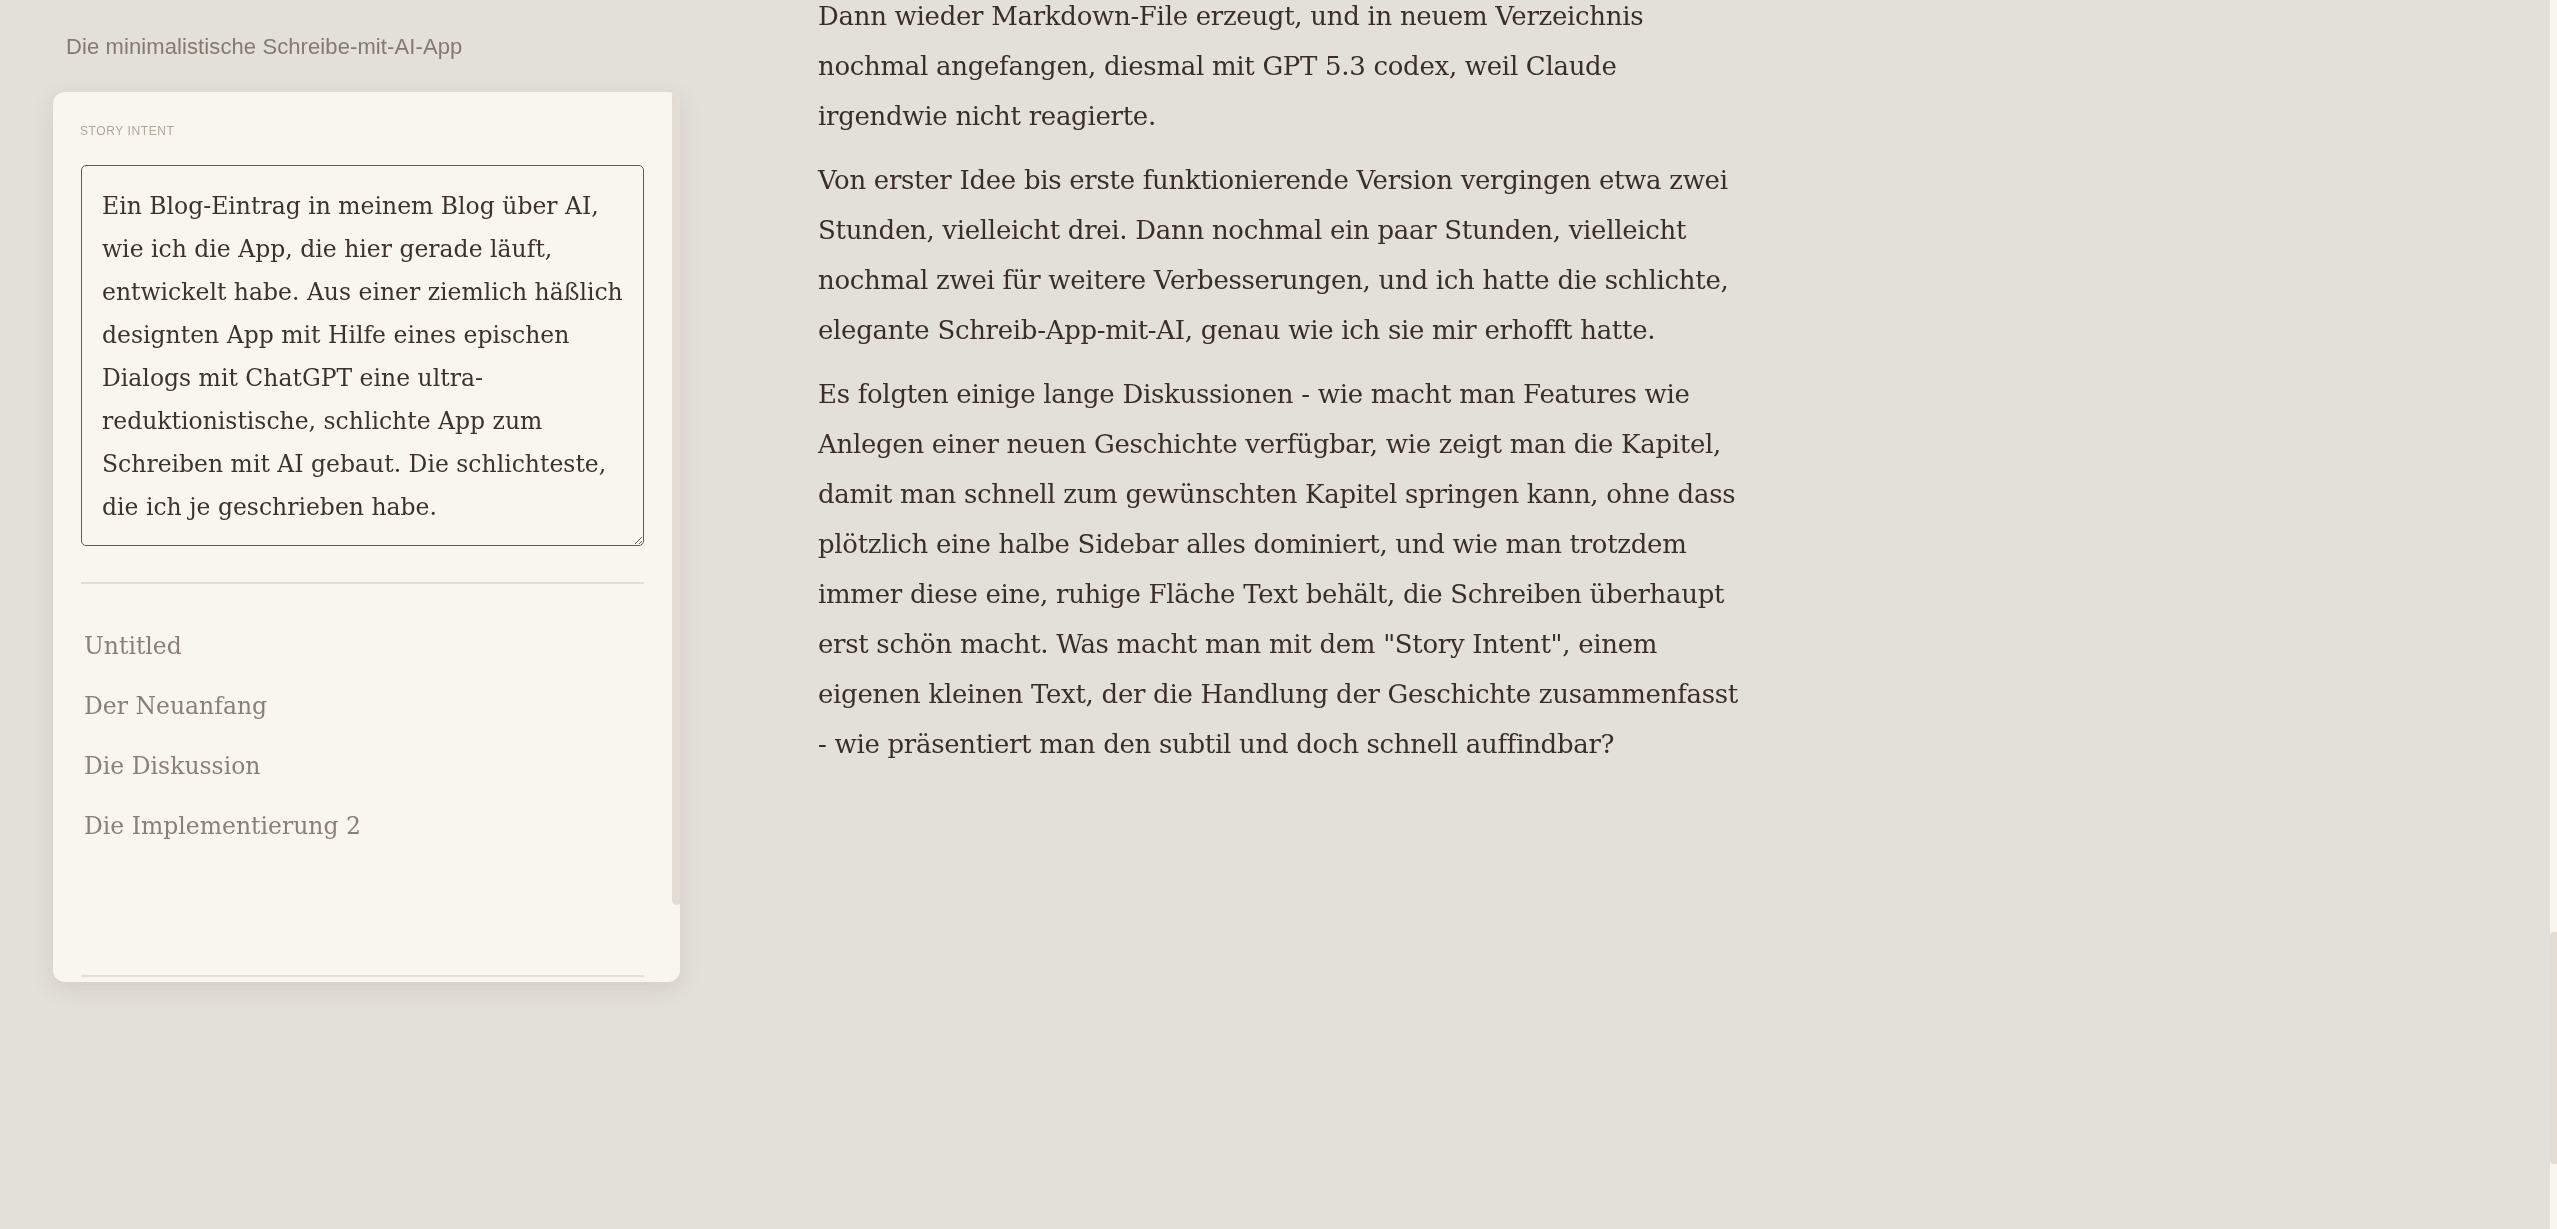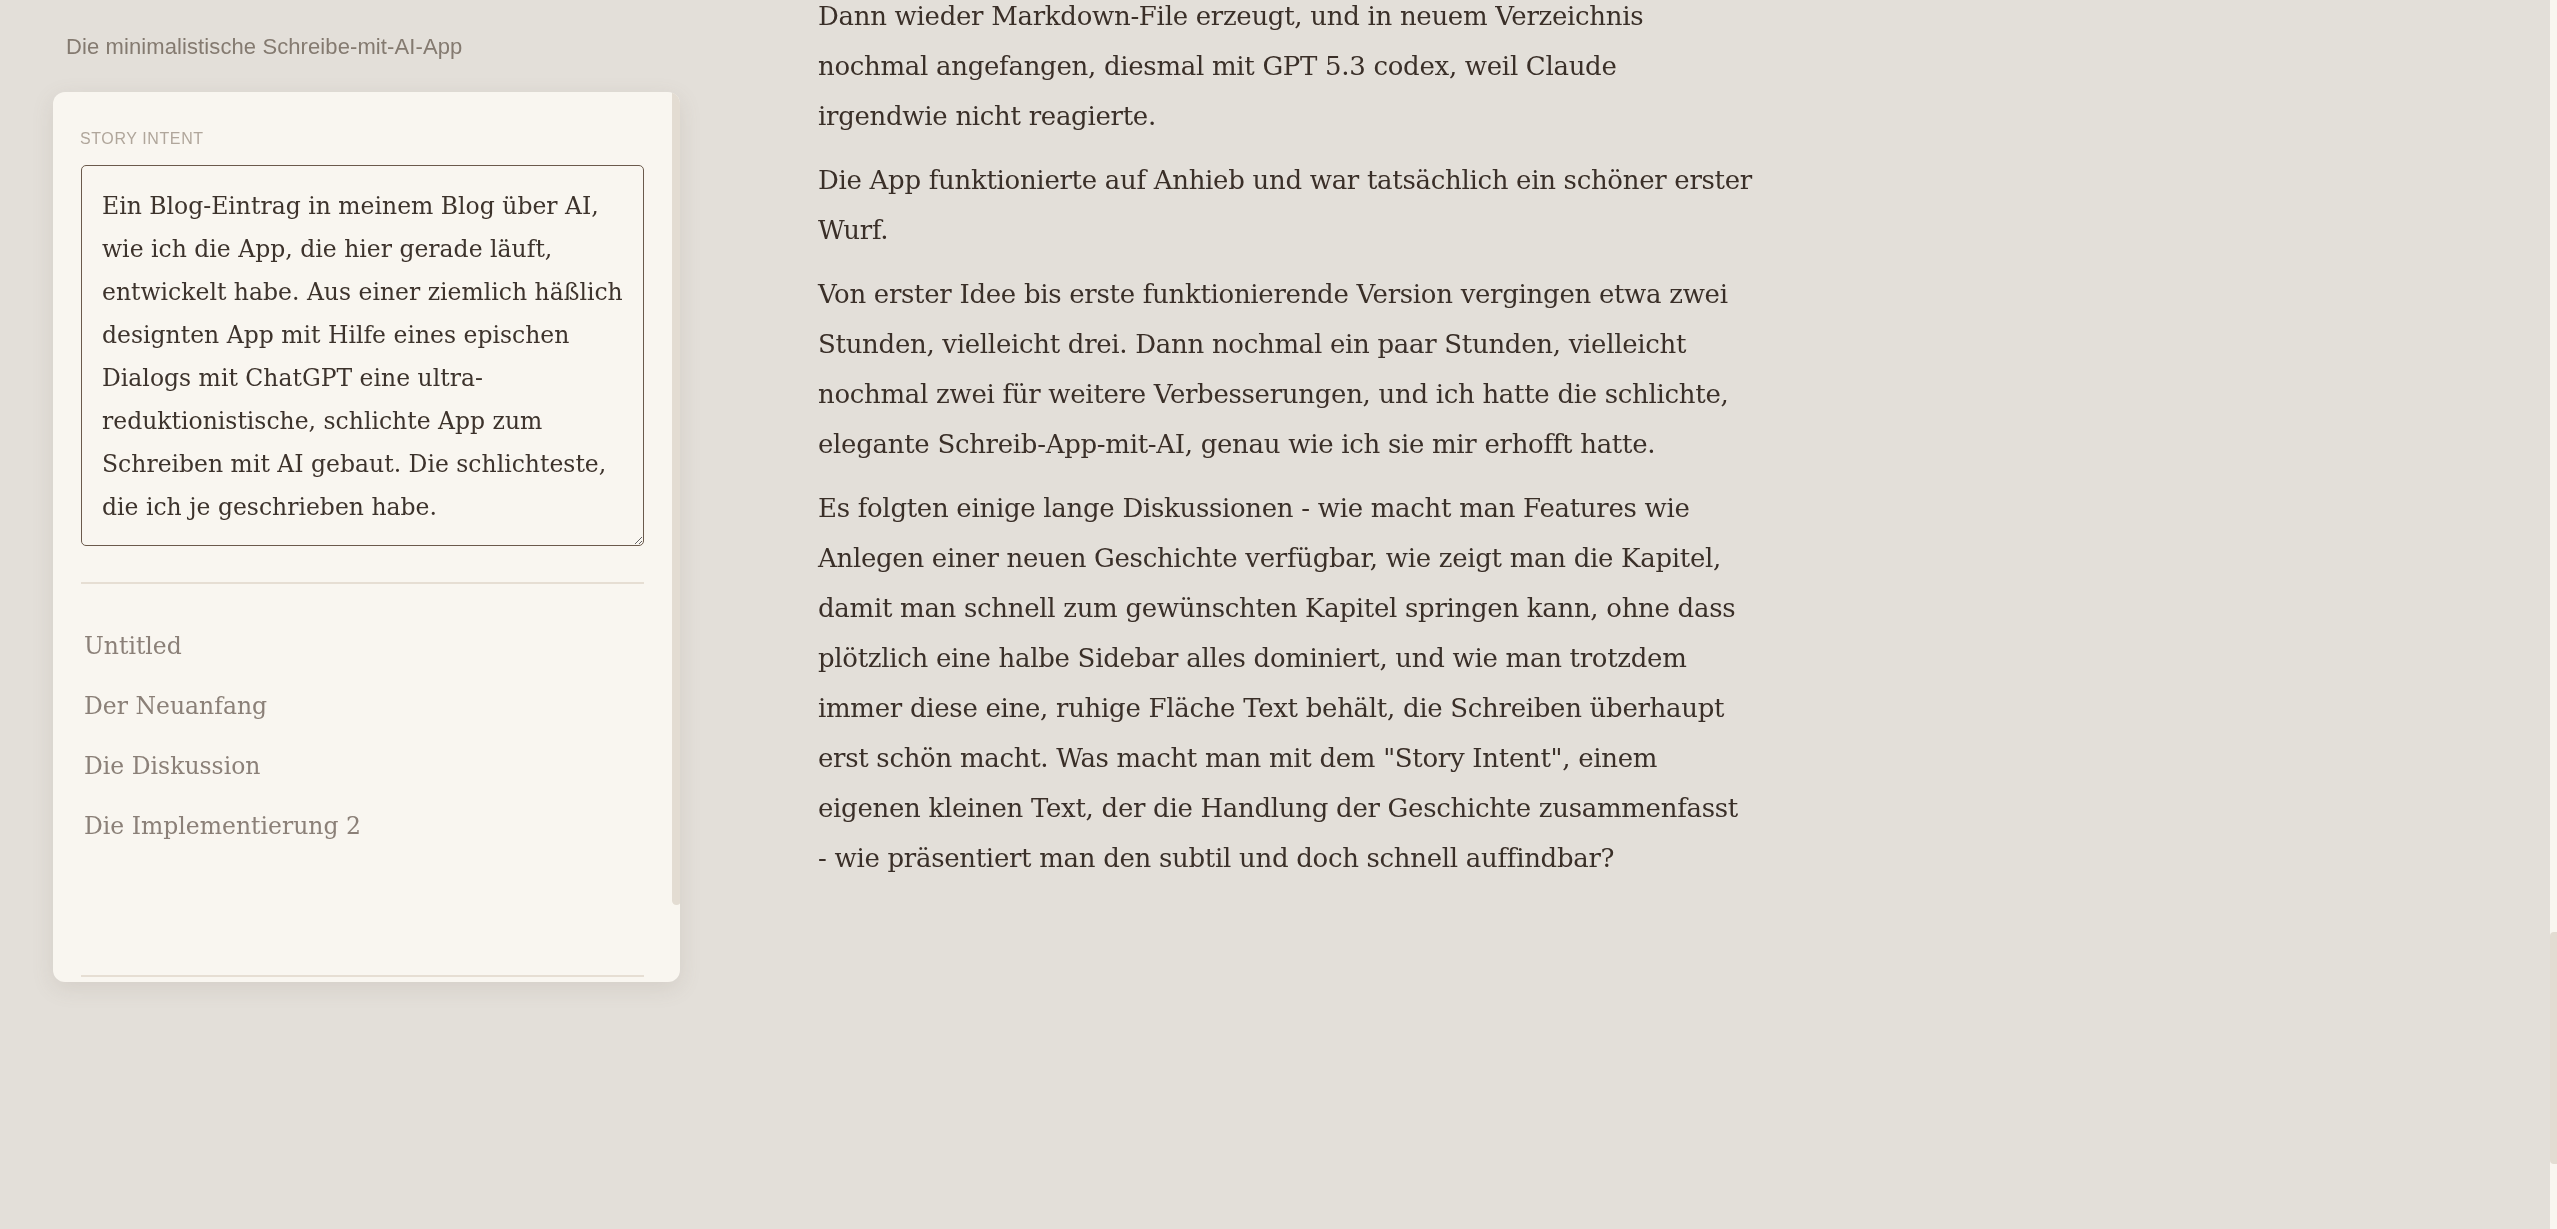--- a/index.html
+++ b/index.html
@@ -31,23 +31,23 @@
   .panel-scrollbar {
     position: absolute;
     left: 619px; top: 0;
     width: 9px; height: 813px;
     background: #e3dcd2;
     border-radius: 0 10px 5px 5px;
   }
 
   .intent-label {
     position: absolute;
-    left: 27px; top: 38px;
+    left: 27px; top: 32px;
     font-family: "Liberation Sans", sans-serif;
-    font-size: 16px;
+    font-size: 12px;
     letter-spacing: 0.6px;
     color: #b0a69b;
     text-transform: uppercase;
   }
 
   .intent-textarea {
     position: absolute;
     left: 28px; top: 73px;
     width: 563px; height: 381px;
     box-sizing: border-box;
@@ -136,20 +136,19 @@
     <li class="chapter-item">Die Implementierung 2</li>
   </ul>
 
   <div class="divider bottom"></div>
 
   <div class="panel-scrollbar"></div>
 </aside>
 
 <main class="editor">
   <p>Dann wieder Markdown-File erzeugt, und in neuem Verzeichnis nochmal angefangen, diesmal mit GPT 5.3 codex, weil Claude irgendwie nicht reagierte.</p>
-  <p>Die App funktionierte auf Anhieb und war tatsächlich ein schöner erster Wurf.</p>
   <p>Von erster Idee bis erste funktionierende Version vergingen etwa zwei Stunden, vielleicht drei. Dann nochmal ein paar Stunden, vielleicht nochmal zwei für weitere Verbesserungen, und ich hatte die schlichte, elegante Schreib-App-mit-AI, genau wie ich sie mir erhofft hatte.</p>
   <p>Es folgten einige lange Diskussionen - wie macht man Features wie Anlegen einer neuen Geschichte verfügbar, wie zeigt man die Kapitel, damit man schnell zum gewünschten Kapitel springen kann, ohne dass plötzlich eine halbe Sidebar alles dominiert, und wie man trotzdem immer diese eine, ruhige Fläche Text behält, die Schreiben überhaupt erst schön macht. Was macht man mit dem "Story Intent", einem eigenen kleinen Text, der die Handlung der Geschichte zusammenfasst - wie präsentiert man den subtil und doch schnell auffindbar?</p>
 </main>
 
 <div class="page-scrollbar">
   <div class="page-scrollbar-thumb"></div>
 </div>
 
 </body></html>

